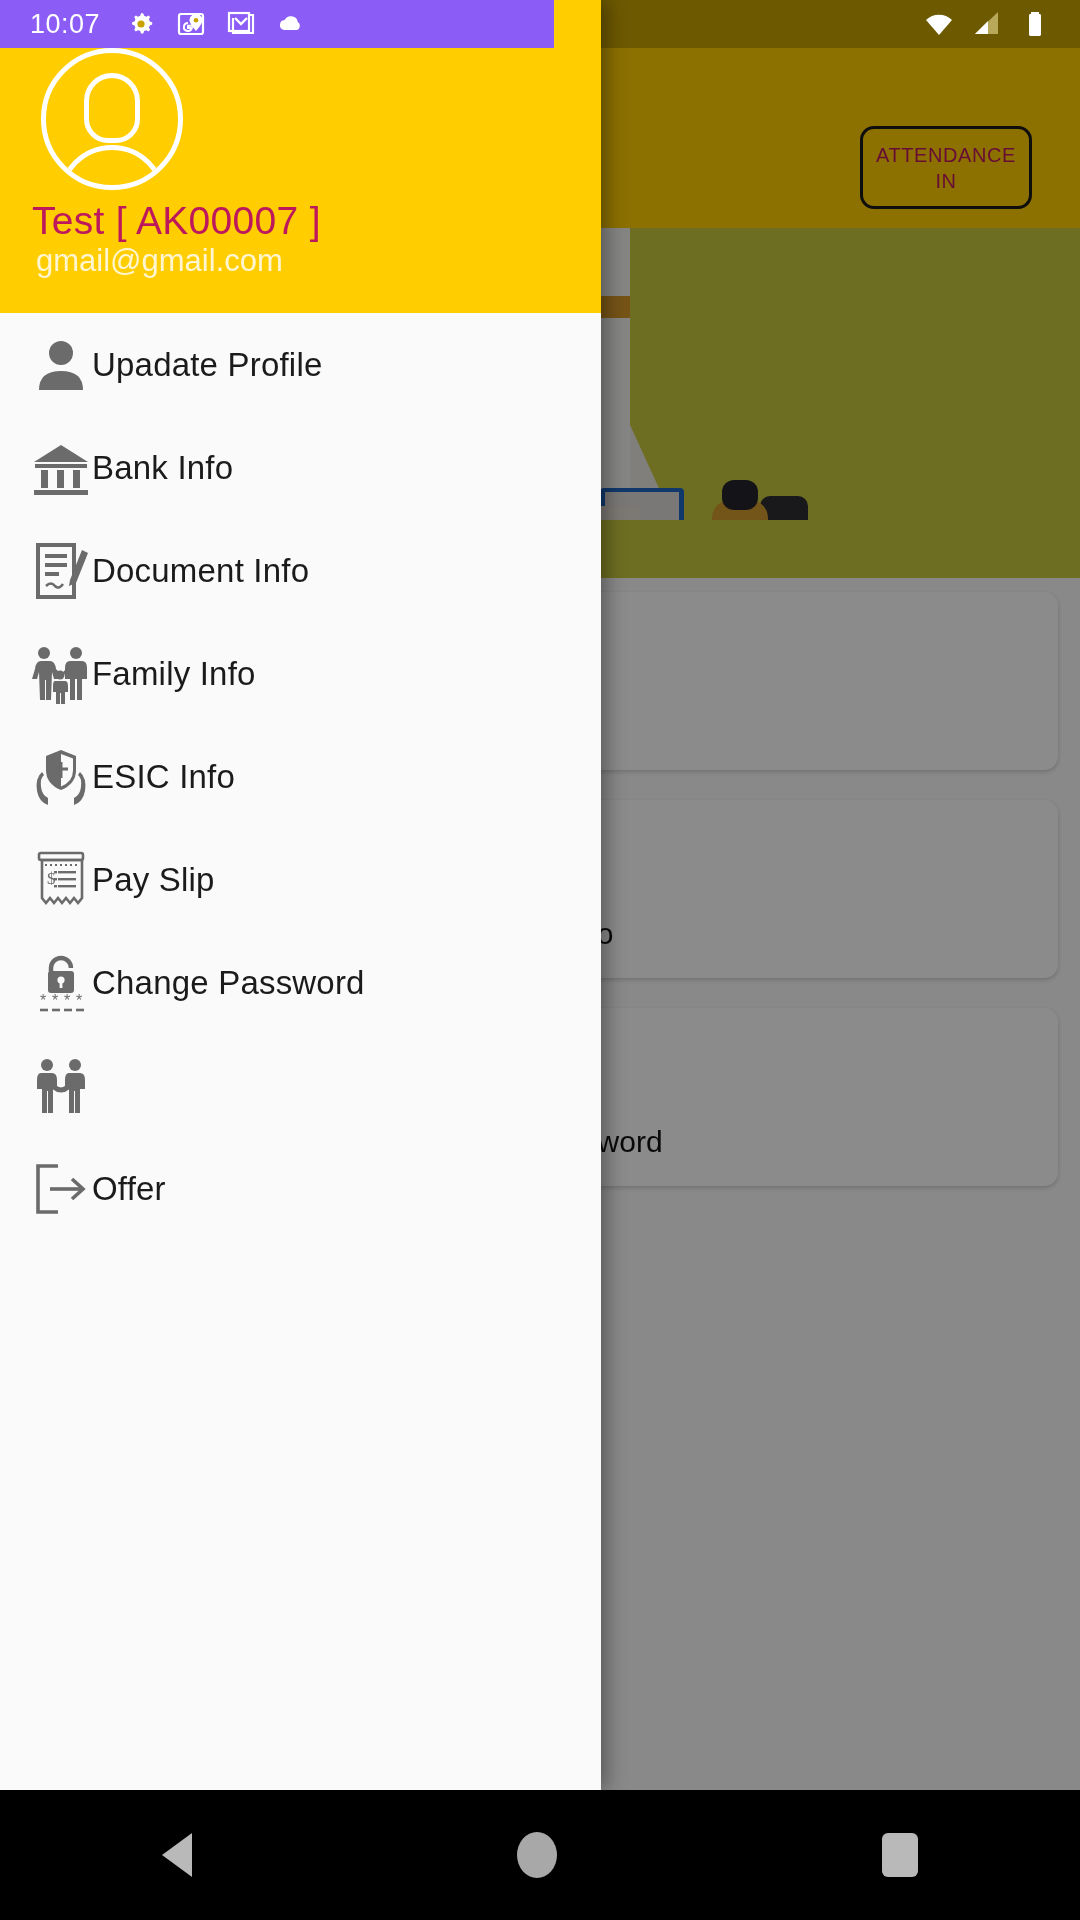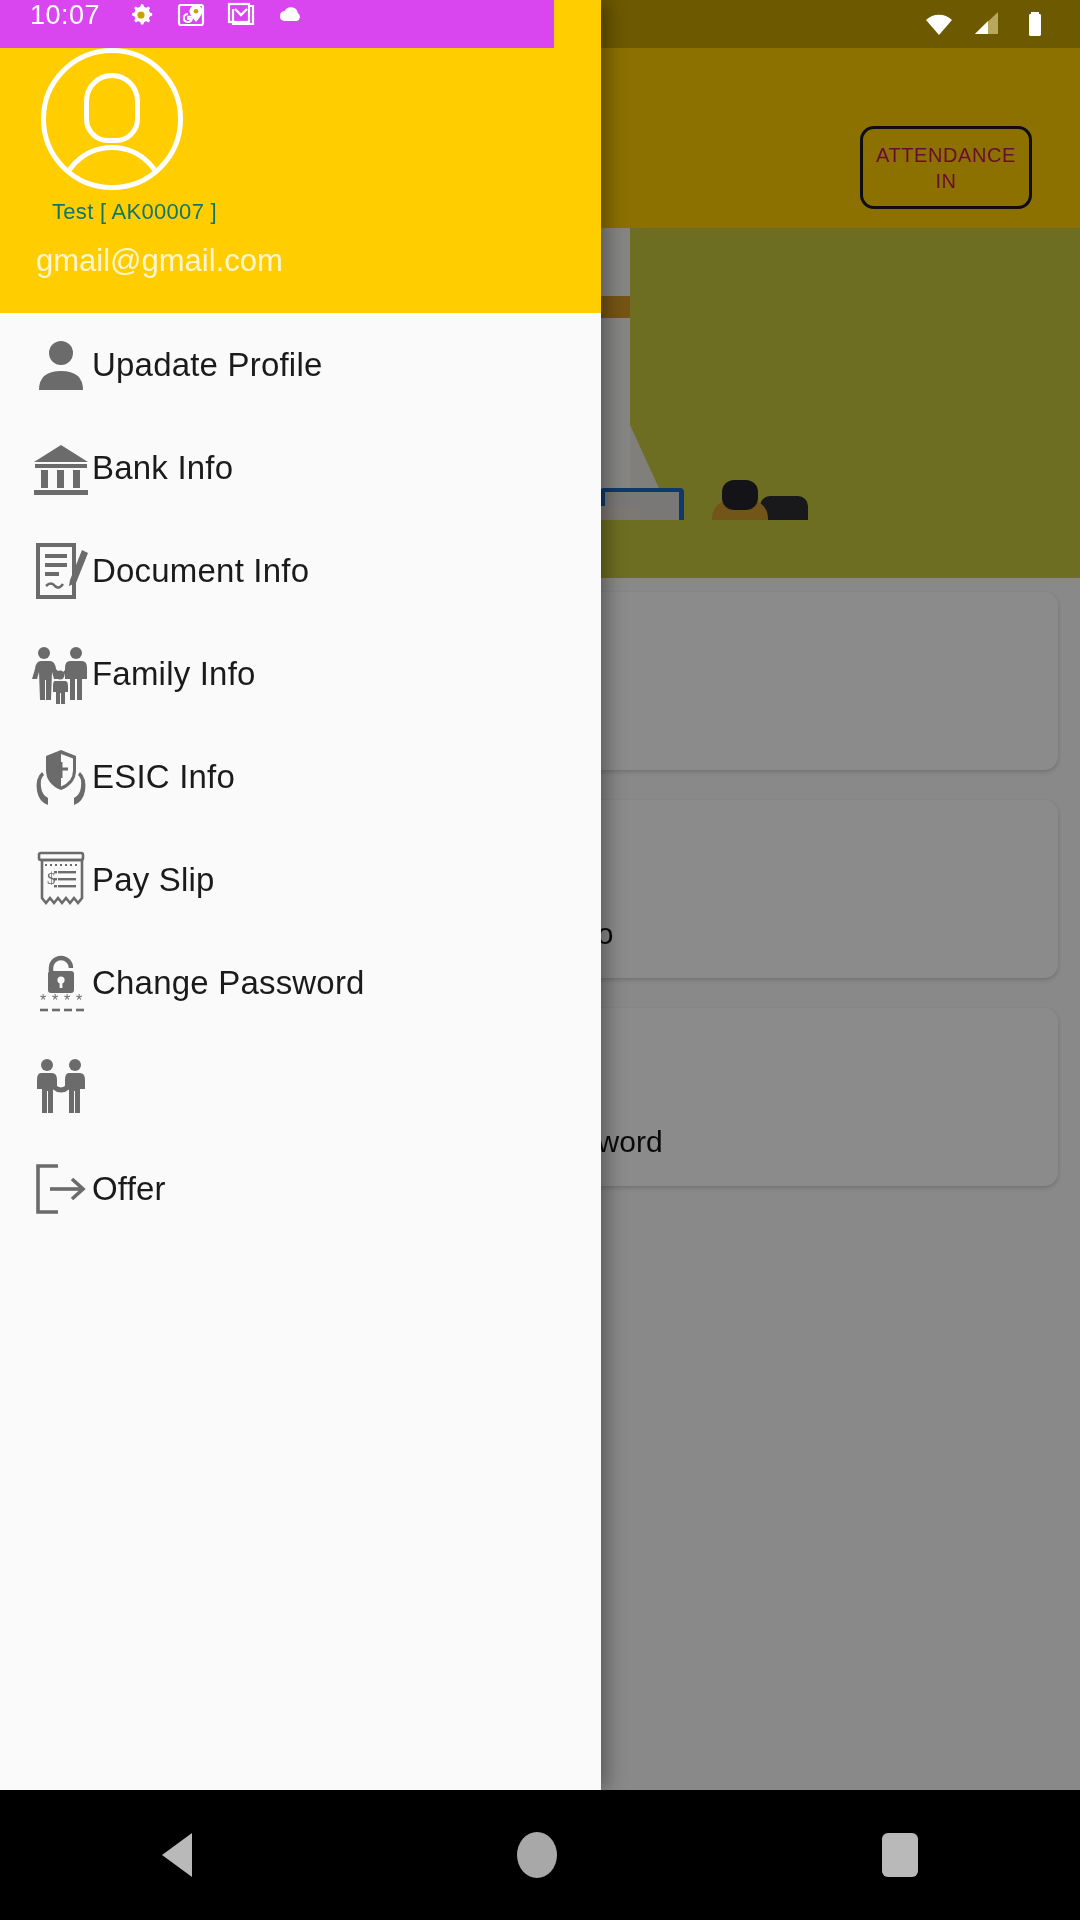--- a/index.html
+++ b/index.html
@@ -63,40 +63,40 @@
   .scrim { position:absolute; left:0; top:0; width:1080px; height:1790px; background:rgba(0,0,0,.45); }
 
   
   .drawer {
     position:absolute; left:0; top:0; width:601px; height:1790px;
     background:#fafafa; box-shadow:6px 0 18px rgba(0,0,0,.35);
     overflow:hidden;
   }
   .drawer-status {
     position:absolute; left:0; top:0; width:554px; height:48px;
-    background:#d946ef; z-index:6; display:flex; align-items:flex-start;
+    background:#8b5cf6; z-index:6; display:flex; align-items:center;
   }
   .sb-time { color:#fff; font-size:27px; margin-left:30px; letter-spacing:.5px; }
   .sb-icons { display:flex; align-items:center; gap:20px; margin-left:26px; }
   .sb-ic { width:30px; height:30px; position:relative; }
   .sb-right { position:absolute; right:0; top:0; height:48px; display:flex; align-items:center; gap:18px; padding-right:30px; }
 
   .drawer-header {
     position:absolute; left:0; top:0; width:601px; height:313px;
     background:#ffcd00;
   }
   .avatar {
     position:absolute; left:41px; top:48px; width:142px; height:142px;
     border:5px solid #fff; border-radius:50%; overflow:hidden;
   }
   .avatar .head { position:absolute; left:50%; transform:translateX(-50%); top:20px; width:56px; height:70px;
     border:5px solid #fff; border-radius:28px 28px 24px 24px; }
   .avatar .body { position:absolute; left:50%; transform:translateX(-50%); top:92px; width:108px; height:90px;
     border:5px solid #fff; border-radius:54px 54px 0 0; }
-  .user-name { position:absolute; left:52px; top:199px; font-size:22px; color:#0f766e; letter-spacing:.3px; }
+  .user-name { position:absolute; left:32px; top:199px; font-size:39px; color:#be185d; letter-spacing:.3px; }
   .user-email { position:absolute; left:36px; top:243px; font-size:31px; color:#fff; opacity:.82; }
 
   .menu { position:absolute; left:0; top:313px; width:601px; }
   .menu-item {
     height:103px; display:flex; align-items:center; padding-left:30px; cursor:pointer;
   }
   .mi-icon { width:62px; height:66px; position:relative; flex:0 0 62px; color:#6b6b6b; }
   .mi-icon svg { display:block; width:100%; height:100%; }
   .mi-label { font-size:33px; color:#1b1b1b; letter-spacing:.2px; }
 

